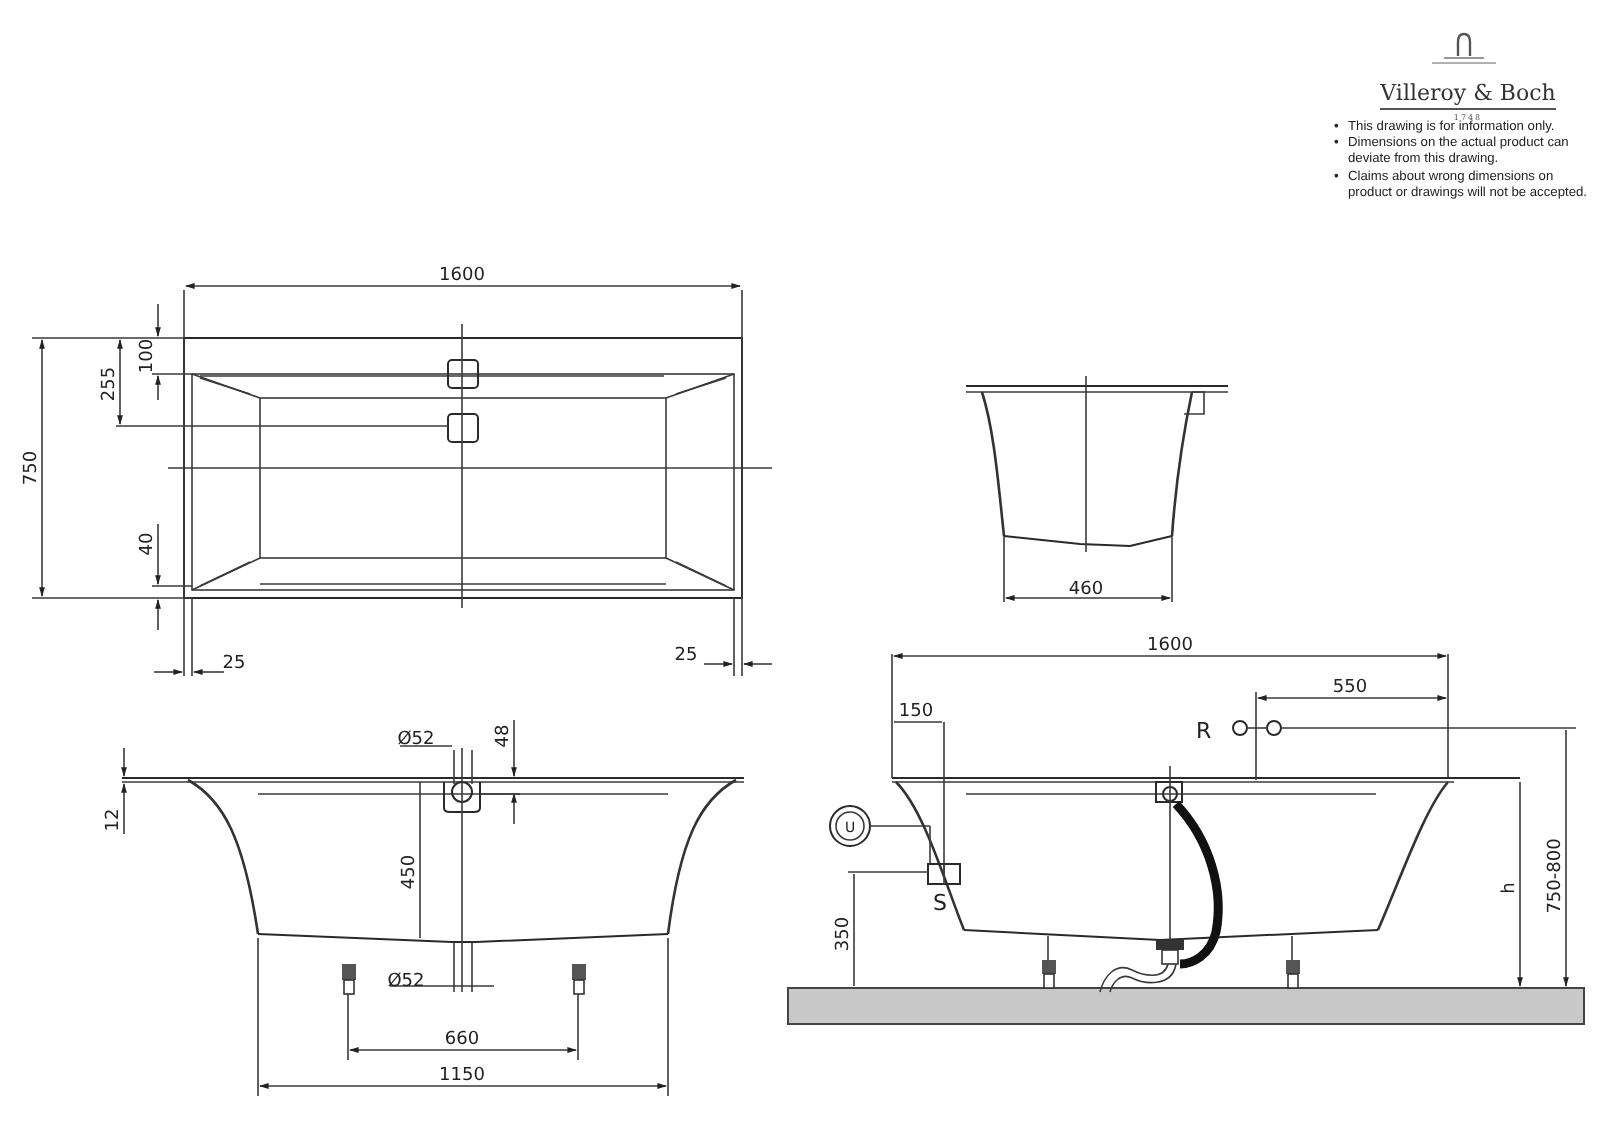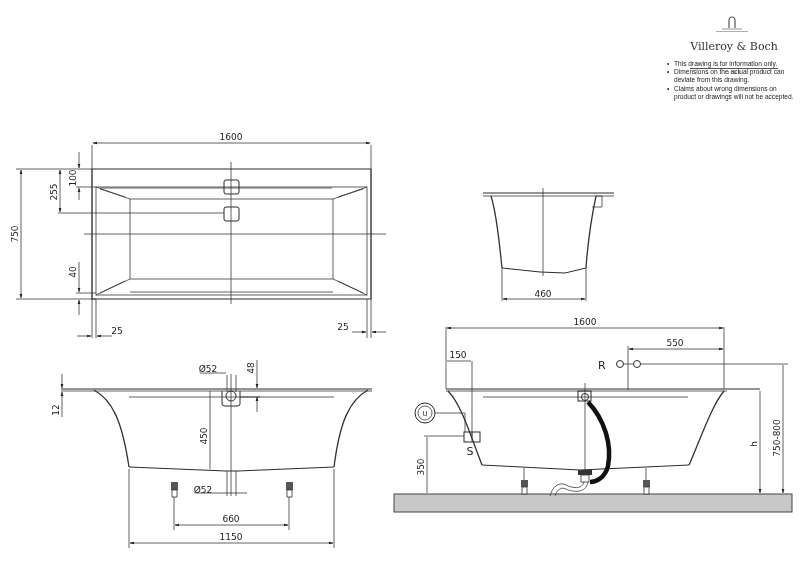--- a/index.html
+++ b/index.html
@@ -4,21 +4,21 @@
 <style>
   html, body { margin:0; padding:0; background:#ffffff; }
   body { width:800px; height:562px; position:relative; overflow:hidden; font-family:"DejaVu Sans", sans-serif; }
   svg { position:absolute; left:0; top:0; }
   .ln { stroke:#2a2a2a; stroke-width:1; fill:none; }
   .thin { stroke:#3a3a3a; stroke-width:0.8; fill:none; }
   .tub { stroke:#333; stroke-width:1.3; fill:none; }
   .dim { font-family:"DejaVu Sans", sans-serif; font-size:9px; fill:#222; }
   .dimL { font-family:"DejaVu Sans", sans-serif; font-size:11px; fill:#222; }
   .brand { position:absolute; left:668px; top:12px; width:132px; text-align:center; }
-  .brand-name { font-family:"DejaVu Serif", serif; font-size:11px; color:#333; border-bottom:1px solid #555; display:inline-block; padding-bottom:15px; }
+  .brand-name { font-family:"DejaVu Serif", serif; font-size:11px; color:#333; border-bottom:1px solid #555; display:inline-block; padding-bottom:1px; }
   .brand-year { font-family:"DejaVu Serif", serif; font-size:4px; color:#555; letter-spacing:1px; margin-top:1px; }
   .notes { position:absolute; left:667px; top:60px; width:132px; margin:0; padding:0; list-style:none; font-family:"Liberation Sans", sans-serif; font-size:6.6px; line-height:8.2px; color:#222; }
   .notes li { padding-left:7px; text-indent:-7px; }
   .notes li::before { content:"\2022"; display:inline-block; width:7px; text-indent:0; }
 </style>
 </head>
 <body>
 
 <svg width="800" height="562" viewBox="0 0 800 562" xmlns="http://www.w3.org/2000/svg">
   <defs>

